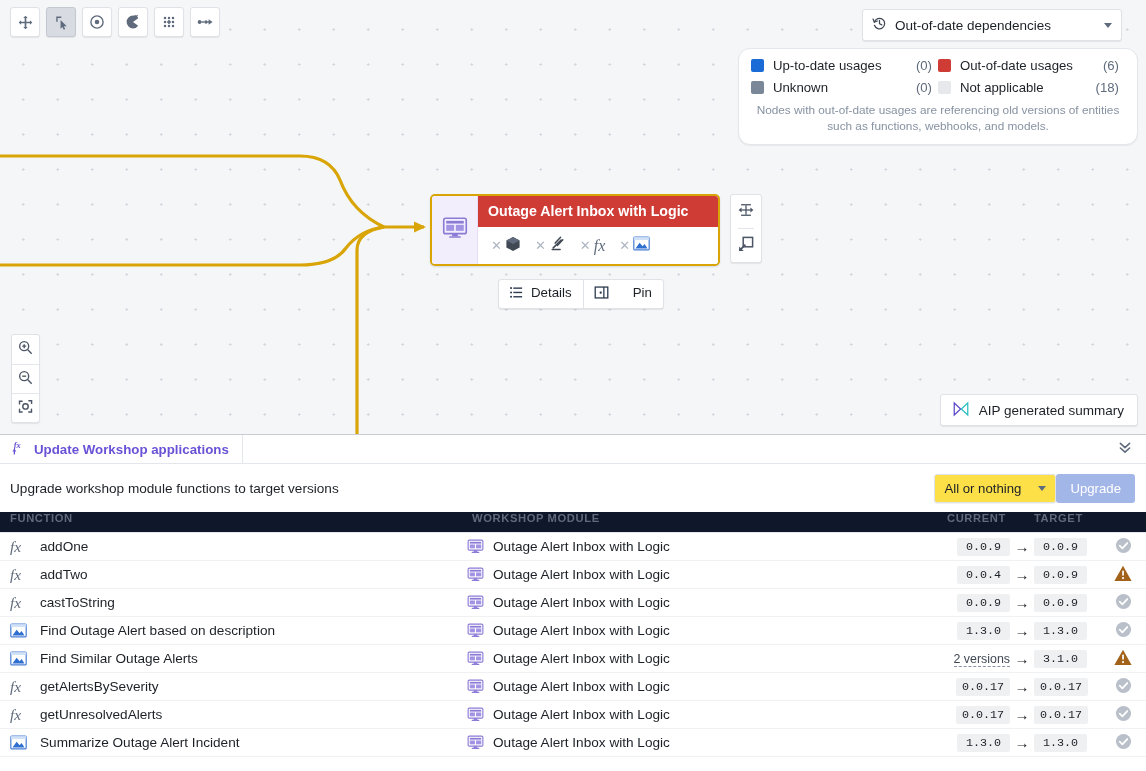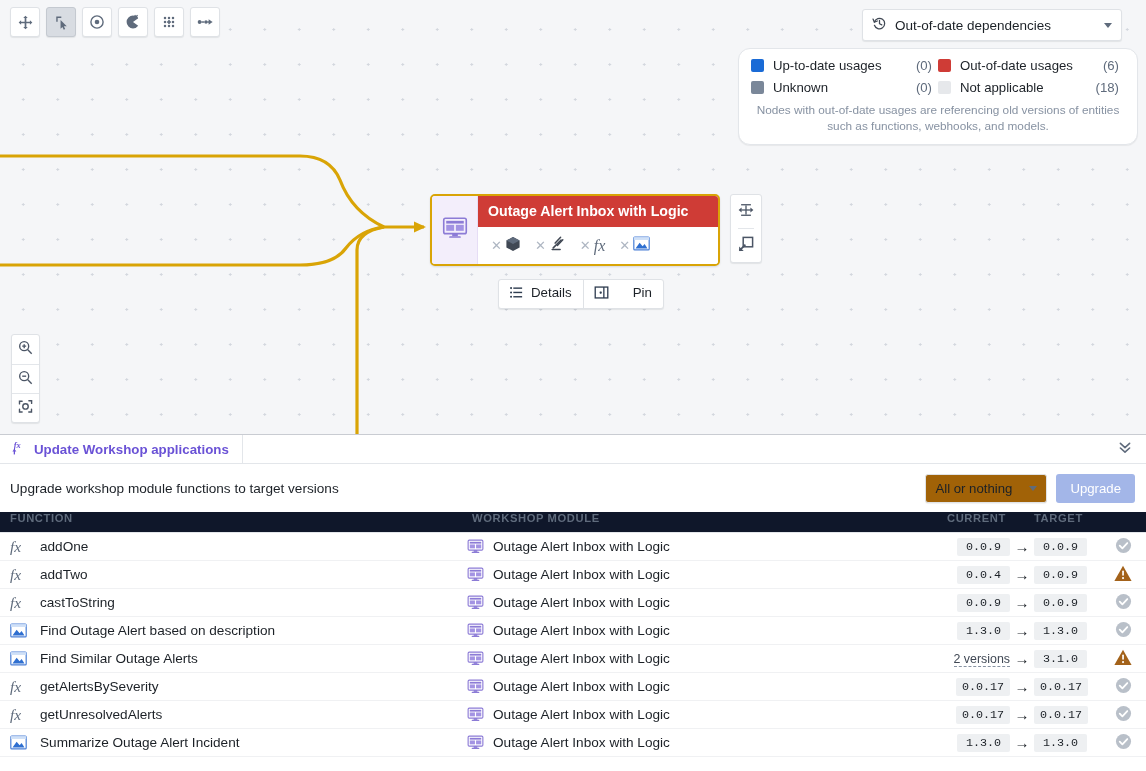--- a/index.html
+++ b/index.html
@@ -181,22 +181,22 @@
     display: flex; align-items: center; color: #5f6b7c; cursor: pointer;
   }
   .panel-sub {
     height: 48px; display: flex; align-items: center;
     padding: 0 11px 0 10px;
   }
   .panel-sub-text { font-size: 13.6px; color: #1c2127; flex: 1; }
   .sub-select {
     display: flex; align-items: center;
     height: 29px; min-width: 122px; padding: 0 9px;
-    background: #a16207; border: 1px solid #dfe2e6; border-radius: 3px;
-    font-size: 13.2px; color: #1c2127; cursor: pointer; margin-right: 9px;
+    background: #fde047; border: 1px solid #dfe2e6; border-radius: 3px;
+    font-size: 13.2px; color: #1c2127; cursor: pointer; 
     box-shadow: 0 1px 1px rgba(17,20,24,.06);
   }
   .sub-select .sel-label { flex: 1; }
   .sub-select .caret { margin-left: 14px; }
   .ver-btn {
     display: flex; align-items: center; gap: 8px;
     height: 29px; padding: 0 11px;
     background: #ffffff; border: 1px solid #dfe2e6; border-radius: 3px;
     font-size: 13.2px; color: #1c2127; cursor: pointer; margin-right: 9px;
     box-shadow: 0 1px 1px rgba(17,20,24,.06);
@@ -494,20 +494,29 @@
     <div class="zoom-btn">
       <span>
         <svg width="15" height="15" viewBox="0 0 16 16" fill="none" stroke="currentColor" stroke-width="1.5" stroke-linecap="round">
           <path d="M1.6 5.2 V2.4 h2.8 M11.6 1.9 h2.9 v2.8 M14.4 10.9 v2.9 h-2.9 M4.4 13.8 H1.6 v-2.9"></path>
           <circle cx="8" cy="7.9" r="2.9"></circle>
         </svg>
       </span>
     </div>
   </div>
 
+  <div class="aip-btn">
+    <span>
+      <svg width="18" height="16" viewBox="0 0 20 18" fill="none" stroke-width="1.4">
+        <path d="M2.4 2.2 L9.6 9 L2.4 15.8 Z" stroke="#5a48c9"></path>
+        <path d="M17.6 2.2 L10.4 9 L17.6 15.8 Z" stroke="#2bbfc4"></path>
+      </svg>
+    </span>
+    <span>AIP generated summary</span>
+  </div>
 
 </div>
 
 <div id="panel">
 
   <div class="panel-tabs">
     <div class="panel-tab">
       <span>
         <svg width="15" height="15" viewBox="0 0 16 16">
           <text x="3" y="8.4" font-family="Liberation Serif, serif" font-style="italic" font-size="9" fill="#6a52d6">fx</text>

